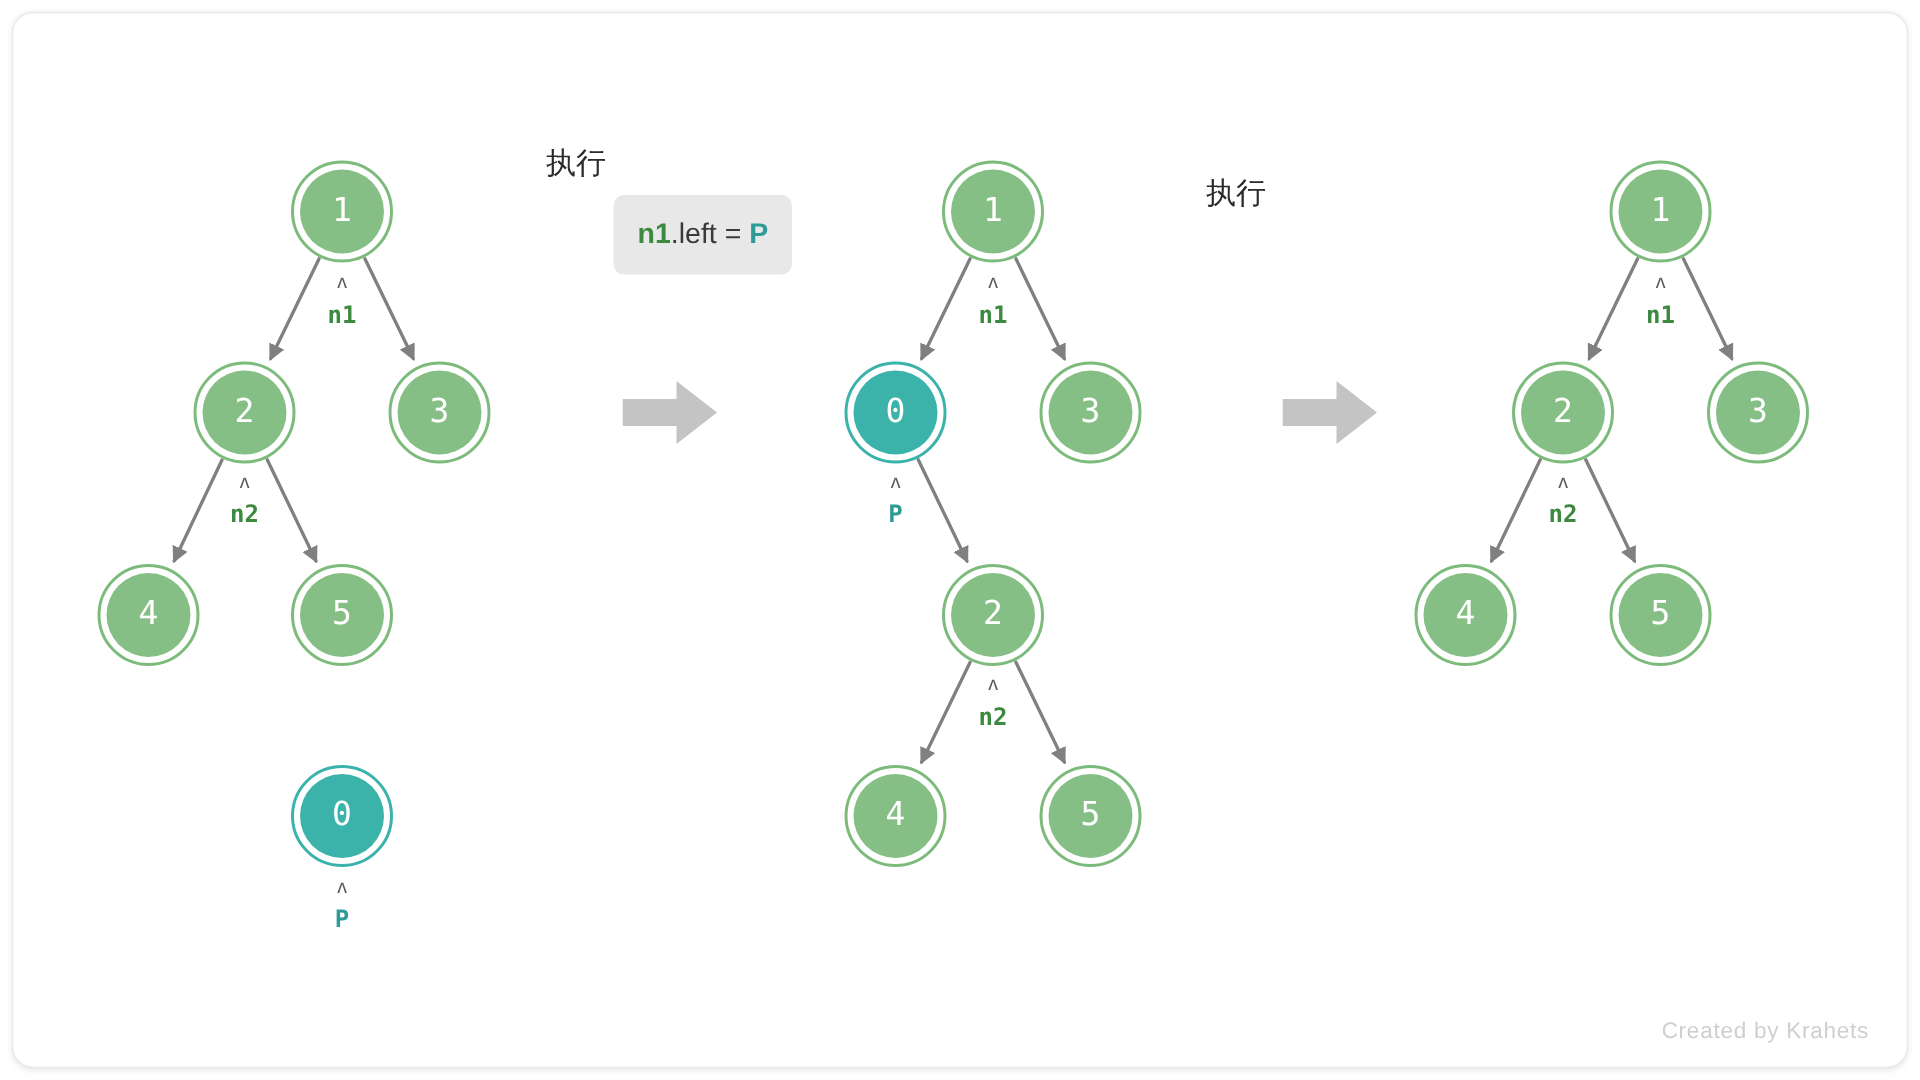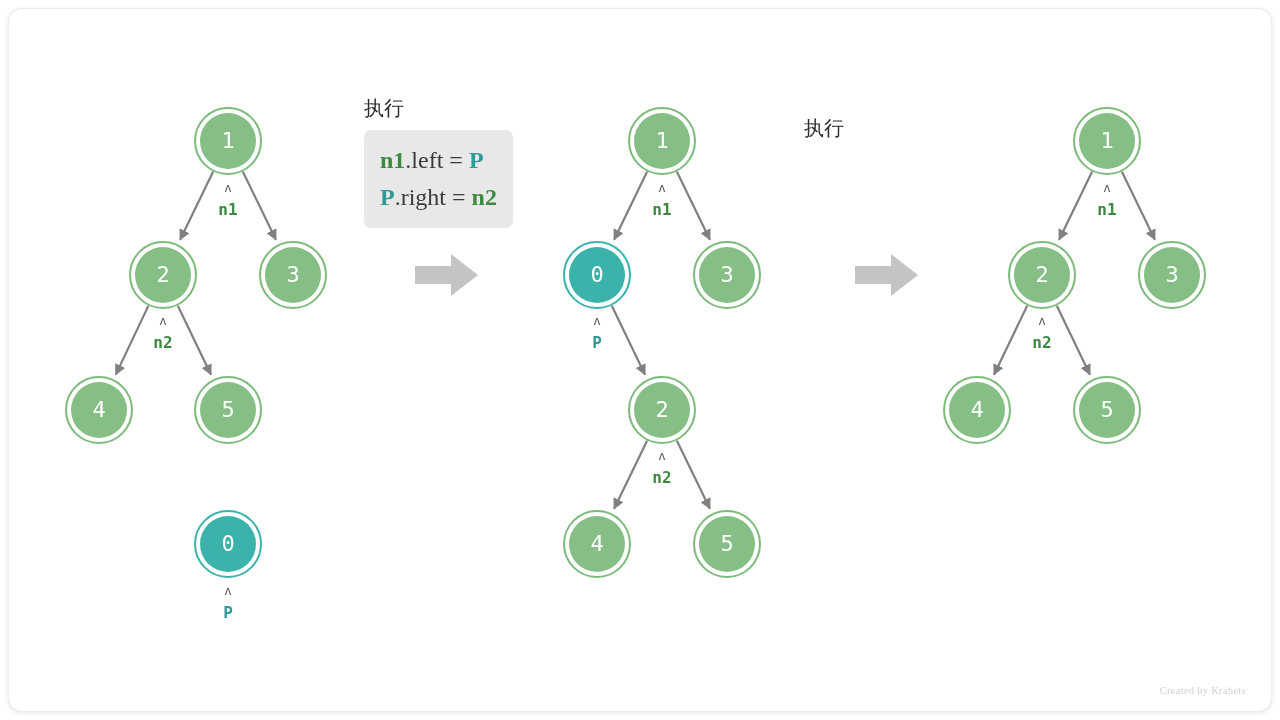--- a/index.html
+++ b/index.html
@@ -121,38 +121,39 @@
     font-family: "DejaVu Sans", "Liberation Sans", sans-serif;
     font-size: 20px;
     color: #2b2b2b;
     margin-bottom: 12px;
     line-height: 1;
   }
   .codebox {
     background: #e8e8e8;
     border-radius: 7px;
     padding: 12px 16px;
-    font-family: Liberation Serif, serif;
-    font-size: 24px;
+    font-family: Liberation Sans, sans-serif;
+    font-size: 19px;
     line-height: 1.55;
     white-space: pre;
     color: #3a3a3a;
     display: inline-block;
+    margin-left: 45px;
   }
   .codebox .kv { color: #3c8a3f; font-weight: bold; }
   .codebox .kp { color: #2e9b96; font-weight: bold; }
   .codebox .op { color: #3a3a3a; font-weight: normal; }
 
   
   .watermark {
     position: absolute;
     right: 34px;
     bottom: 24px;
-    font-family: Liberation Serif, serif;
-    font-size: 10px;
+    font-family: Liberation Sans, sans-serif;
+    font-size: 15px;
     color: #cfcfcf;
     letter-spacing: 0.5px;
   }
 </style>
 </head>
 <body>
 
 <div id="canvas">
   <div class="card"></div>
 
@@ -285,18 +286,18 @@
     </div>
   <div id="arrow-layer">
       <div class="bigarrow" style="left: 415px; top: 252px;"><svg viewBox="0 0 64 46" width="64" height="46" xmlns="http://www.w3.org/2000/svg">
           <path d="M0,14 L36,14 L36,2 L63,23 L36,44 L36,32 L0,32 Z" fill="#c4c4c4"></path>
         </svg></div>
       <div class="bigarrow" style="left: 855px; top: 252px;"><svg viewBox="0 0 64 46" width="64" height="46" xmlns="http://www.w3.org/2000/svg">
           <path d="M0,14 L36,14 L36,2 L63,23 L36,44 L36,32 L0,32 Z" fill="#c4c4c4"></path>
         </svg></div>
     </div>
   <div id="callout-layer">
-      <div class="callout" style="left: 364px; top: 98px;"><div class="exec">执行</div><div class="codebox"><div><span class="kv">n1</span><span class="op">.left = </span><span class="kp">P</span></div><div><span class="kp">P</span><span class="op">.right = </span><span class="kv">n2</span></div></div></div>
+      <div class="callout" style="left: 364px; top: 98px;"><div class="exec">执行</div><div class="codebox"><div><span class="kv">n1</span><span class="op">.left = </span><span class="kp">P</span></div></div></div>
       <div class="callout" style="left: 804px; top: 118px;"><div class="exec">执行</div></div>
     </div>
 
   <div class="watermark">Created by Krahets</div>
 </div>
 
 </body></html>

